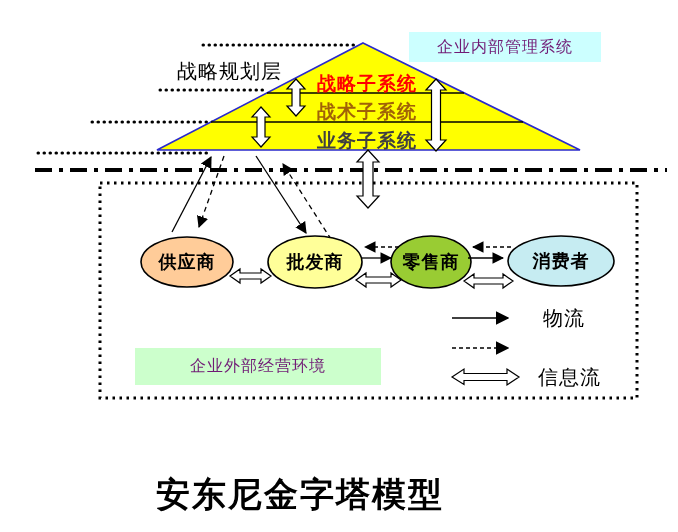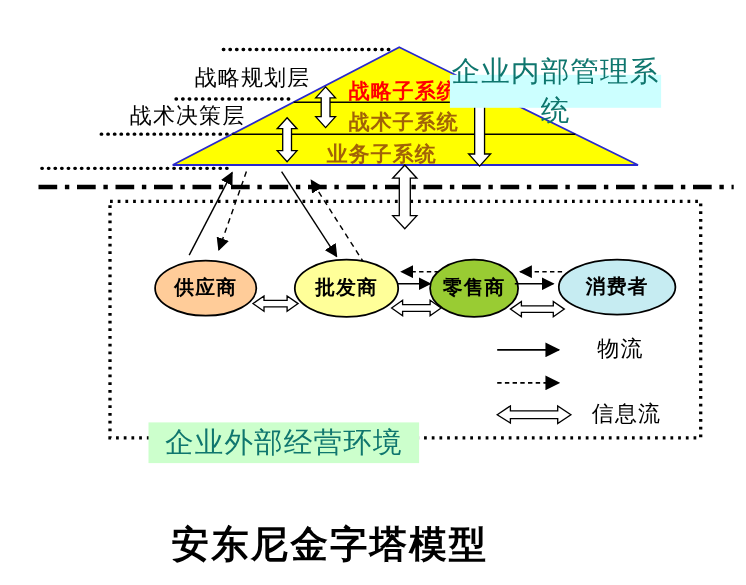--- a/index.html
+++ b/index.html
@@ -6,22 +6,22 @@
   #stage{
     position:relative;width:678px;height:532px;background:#ffffff;overflow:hidden;
     font-family:"Liberation Sans","DejaVu Sans",sans-serif;color:#000;
   }
   #stage svg{position:absolute;left:0;top:0;}
   .lbl{position:absolute;white-space:nowrap;line-height:1.15;letter-spacing:1px;}
   .side-label{font-size:20px;color:#000;}
   .pyr-label{font-size:19px;font-weight:bold;transform:translateX(-50%);}
   .node-label{font-size:18px;transform:translate(-50%,-50%);font-weight:bold;}
   .box-label{
-    position:absolute;text-align:center;font-size:26px;color:#0f766e;
-    display:flex;align-items:center;justify-content:center;letter-spacing:1px;margin-top:36px;
+    position:absolute;text-align:center;font-size:16px;color:#701a75;
+    display:flex;align-items:center;justify-content:center;letter-spacing:1px;
   }
   .legend-label{font-size:20px;color:#000;}
   .main-title{
     position:absolute;left:130px;width:340px;top:472px;text-align:center;
     font-size:34px;font-weight:bold;color:#000;letter-spacing:2px;
   }
 </style>
 </head>
 <body>
 
@@ -73,25 +73,24 @@
     <line x1="511" y1="247" x2="473" y2="247" stroke="#000" stroke-width="1.3" stroke-dasharray="4 3" marker-end="url(#ah)"></line>
     <line x1="468" y1="258" x2="503" y2="258" stroke="#000" stroke-width="1.3" marker-end="url(#ah)"></line>
     <polygon points="464,281 474,274 474,278 503,278 503,274 513,281 503,288 503,284 474,284 474,288" fill="#fff" stroke="#000" stroke-width="1.2"></polygon>
 
     <line x1="452" y1="318" x2="508" y2="318" stroke="#000" stroke-width="1.5" marker-end="url(#ah)"></line>
     <line x1="452" y1="348" x2="508" y2="348" stroke="#000" stroke-width="1.5" stroke-dasharray="4 3" marker-end="url(#ah)"></line>
     <polygon points="452,377 464,369 464,373.5 507,373.5 507,369 519,377 507,385 507,380.5 464,380.5 464,384.5" fill="#fff" stroke="#000" stroke-width="1.2"></polygon>
   </svg>
 
   <div class="lbl side-label" style="left:177px;top:60px;">战略规划层</div>
-  <div class="lbl side-label" style="left:118px;top:95px;">战术决策层</div>
 
   <div class="lbl pyr-label" style="left: 367px; top: 73px; color: rgb(255, 0, 0);">战略子系统</div>
   <div class="lbl pyr-label" style="left: 367px; top: 101px; color: #a16207;">战术子系统</div>
-  <div class="lbl pyr-label" style="left: 347px; top: 130px; color: #a16207;">业务子系统</div>
+  <div class="lbl pyr-label" style="left: 367px; top: 130px; color: #404040;">业务子系统</div>
 
   <div class="box-label" style="left: 409px; top: 32px; width: 192px; height: 30px; background-color: rgb(204, 255, 255);">企业内部管理系统</div>
 
   <div class="lbl node-label" style="left:187px;top:262px;">供应商</div>
   <div class="lbl node-label" style="left:315px;top:262px;">批发商</div>
   <div class="lbl node-label" style="left:431px;top:262px;">零售商</div>
   <div class="lbl node-label" style="left:561px;top:261px;">消费者</div>
 
   <div class="box-label" style="left: 135px; top: 348px; width: 246px; height: 37px; background-color: rgb(204, 255, 204);">企业外部经营环境</div>
 

